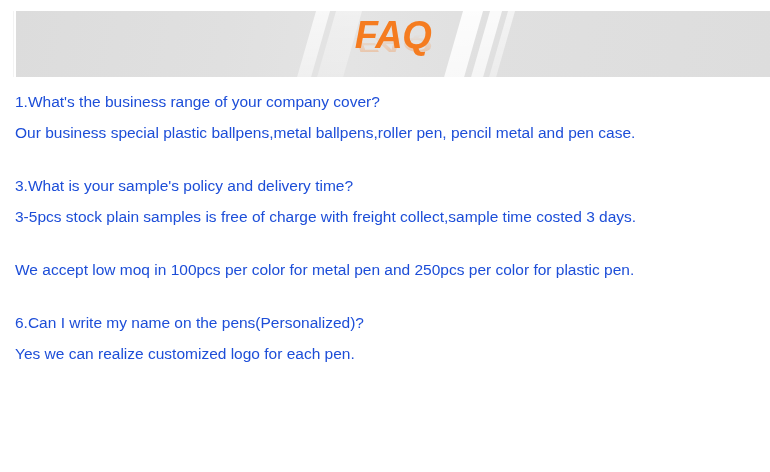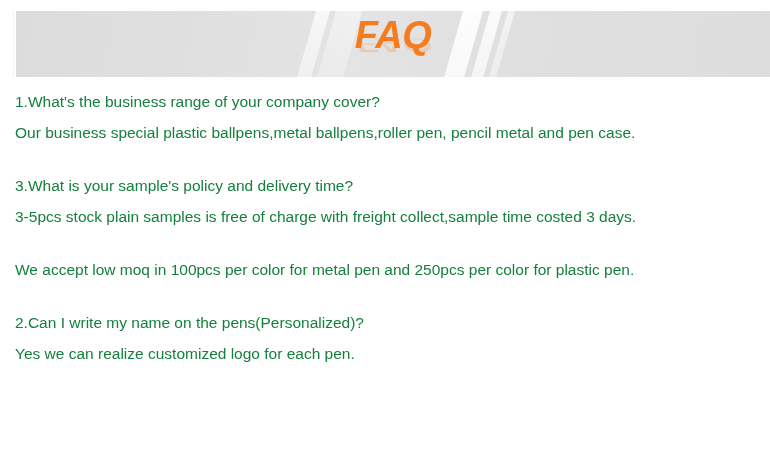--- a/index.html
+++ b/index.html
@@ -112,21 +112,21 @@
   .faq-group {
     margin: 0 0 22px 0;
   }
   .faq-group:last-child { margin-bottom: 0; }
 
   .faq-question,
   .faq-answer {
     font-family: "Liberation Sans", sans-serif;
     font-size: 15.5px;
     line-height: 31px;
-    color: #15803d;
+    color: #1d4ed8;
     margin: 0;
     white-space: normal;
   }
 </style>
 </head>
 <body>
 
 <div id="page">
 
   <div class="banner-edge"></div>
@@ -155,18 +155,18 @@
     <div class="faq-group">
       <p class="faq-question">3.What is your sample's policy and delivery time?</p>
       <p class="faq-answer">3-5pcs stock plain samples is free of charge with freight collect,sample time costed 3 days.</p>
     </div>
 
     <div class="faq-group">
       <p class="faq-answer">We accept low moq in 100pcs per color for metal pen and 250pcs per color for plastic pen.</p>
     </div>
 
     <div class="faq-group">
-      <p class="faq-question">2.Can I write my name on the pens(Personalized)?</p>
+      <p class="faq-question">6.Can I write my name on the pens(Personalized)?</p>
       <p class="faq-answer">Yes we can realize customized logo for each pen.</p>
     </div>
 
   </div>
 </div>
 
 </body></html>

